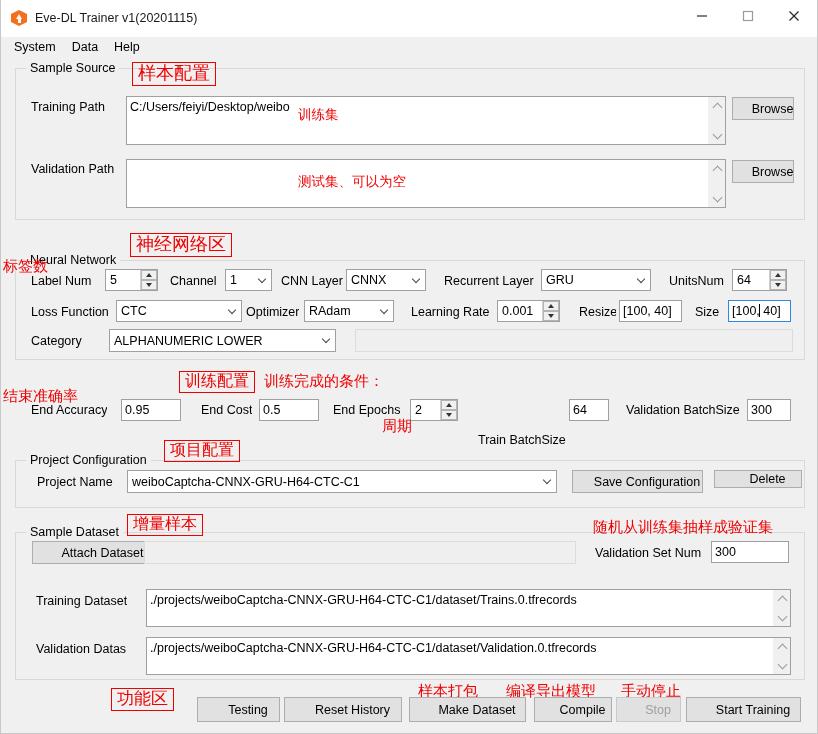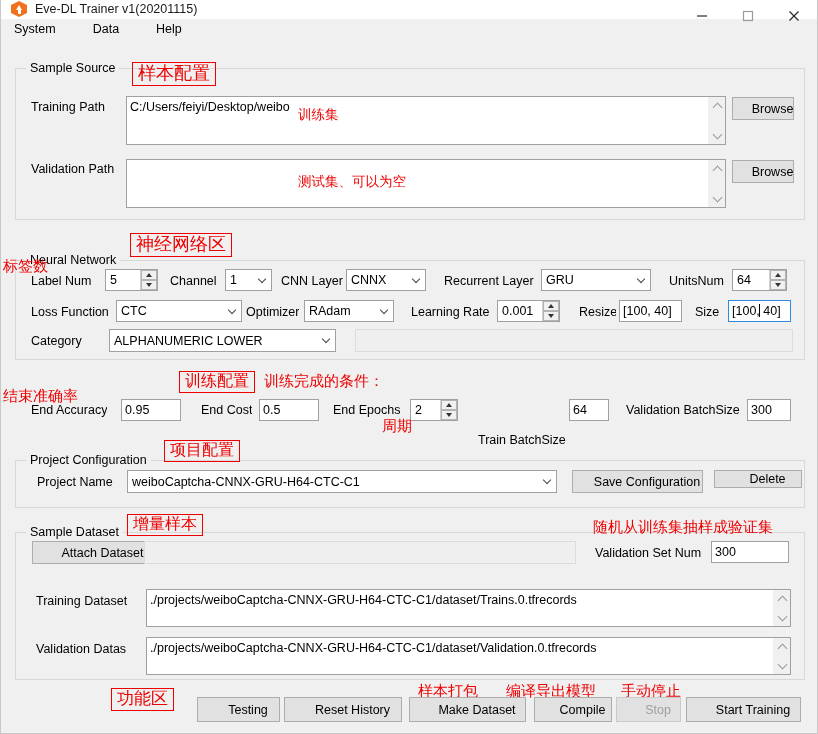--- a/index.html
+++ b/index.html
@@ -17,21 +17,21 @@
     width: 818px; height: 734px;
     background: #f0f0f0;
     border: 1px solid #c8c8c8;
     border-top: none;
     overflow: hidden;
   }
 
   
   .titlebar {
     position: relative;
-    height: 19px;
+    height: 37px;
     background: #ffffff;
     display: flex;
     align-items: center;
     border-bottom: 1px solid #ffffff;
   }
   .app-icon {
     width: 16px; height: 16px;
     margin-left: 10px; margin-right: 8px;
     position: relative;
     flex: 0 0 auto;
@@ -77,21 +77,20 @@
   .win-btn svg { display:block; }
 
   
   .menubar {
     height: 21px;
     background: #f0f0f0;
     display: flex;
     align-items: center;
     padding-left: 5px;
     border-bottom: 1px solid #f0f0f0;
-    gap: 21px;
   }
   .menu-item {
     padding: 2px 8px;
     font-size: 12.5px;
     color: #000;
     white-space: nowrap;
   }
 
   
   .group {

